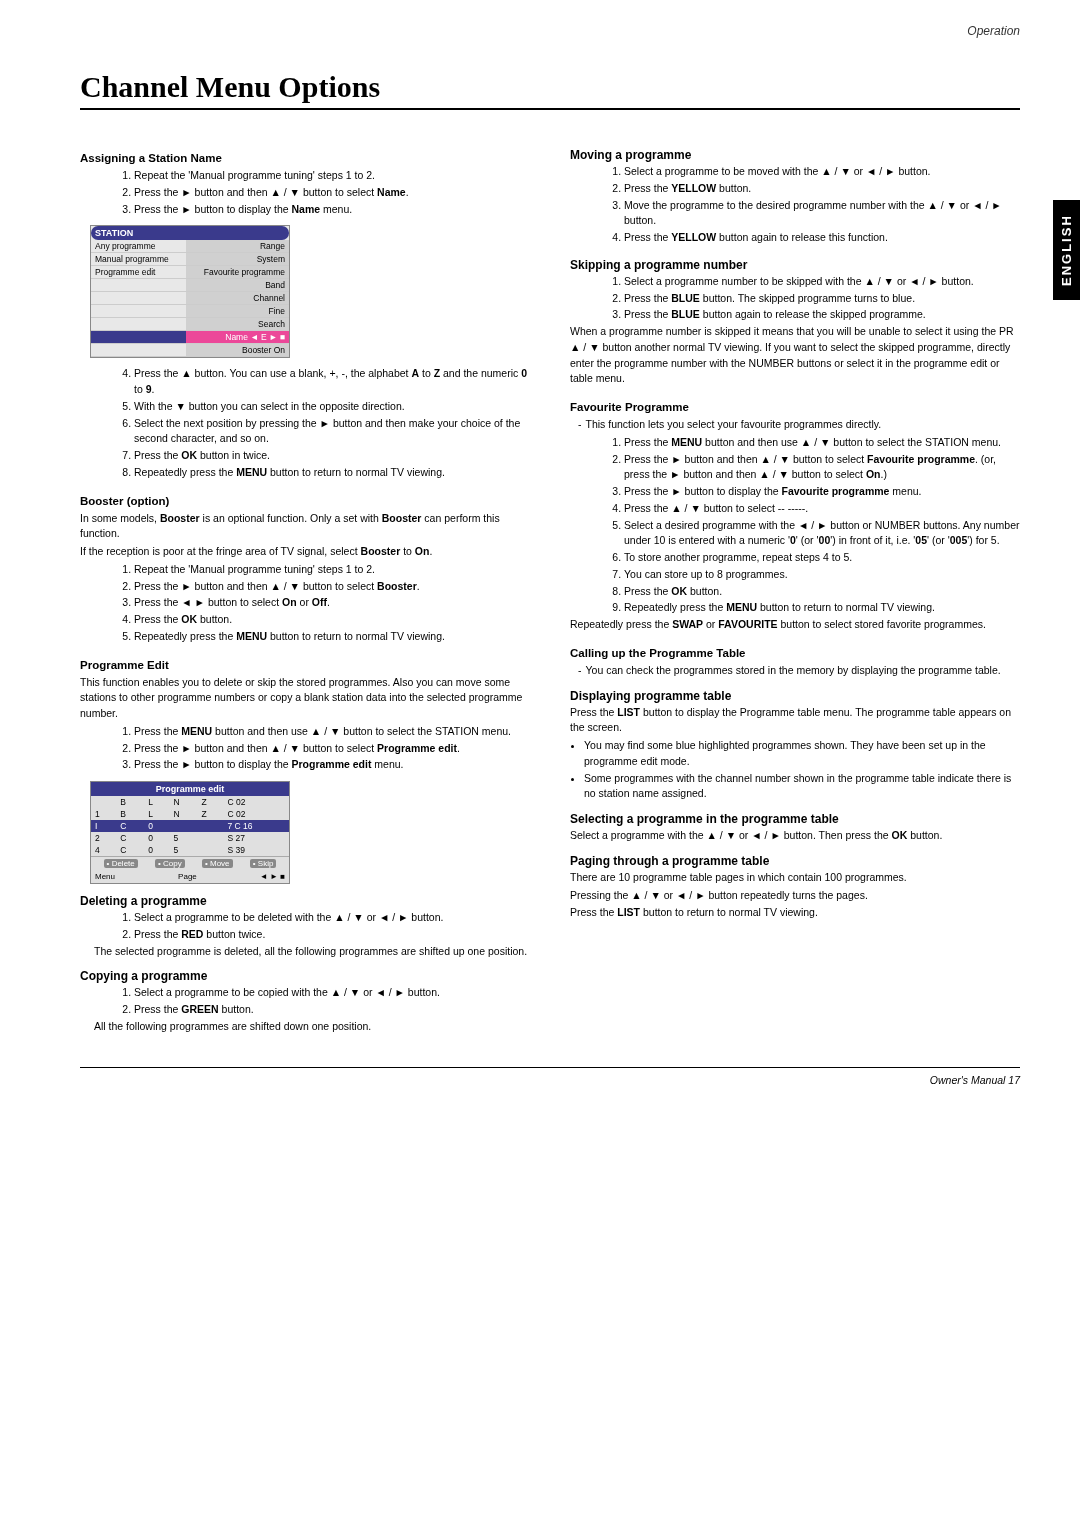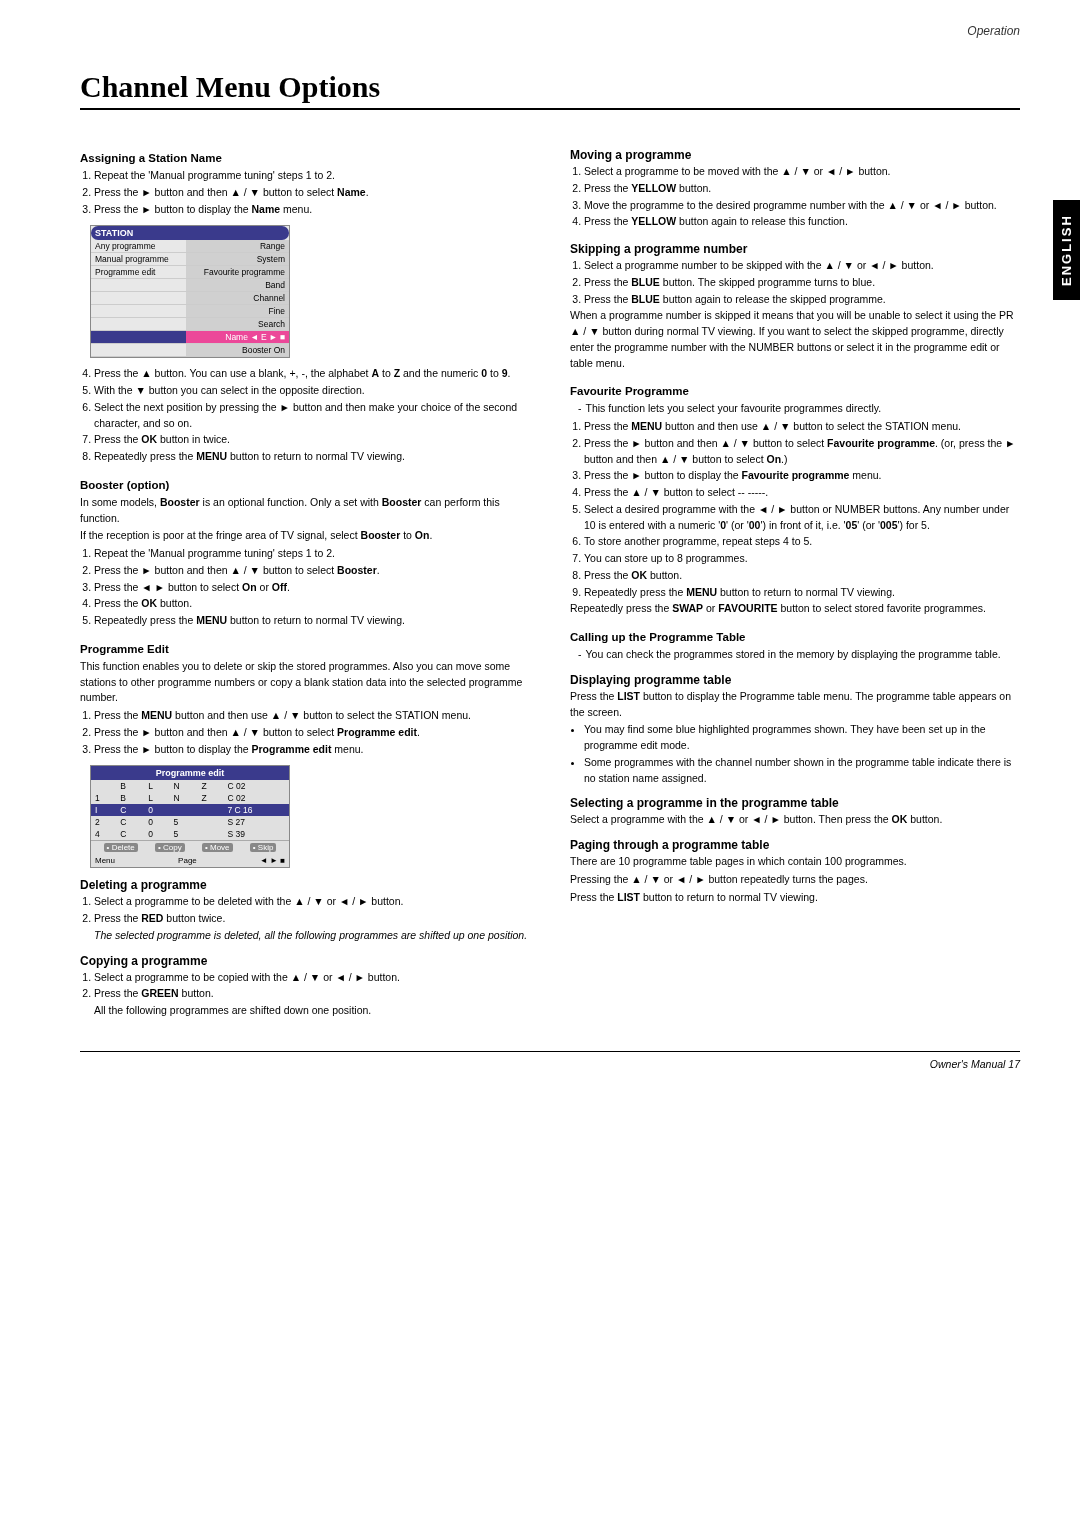--- a/index.html
+++ b/index.html
@@ -102,20 +102,21 @@
 
     
     ol.steps {
       padding-left: 14px;
       font-size: 10.5px;
       line-height: 1.5;
     }
 
     ol.steps li {
       margin-bottom: 1px;
+      margin-left: 40px;
     }
 
     
     ul.bullets {
       padding-left: 14px;
       font-size: 10.5px;
       line-height: 1.5;
       list-style-type: disc;
     }
 
@@ -402,21 +403,21 @@
           </div>
         </div>
       </div>
 
       <div style="margin-top:10px;">
         <div class="sub-heading">Deleting a programme</div>
         <ol class="steps">
           <li>Select a programme to be deleted with the ▲ / ▼ or ◄ / ► button.</li>
           <li>Press the <b>RED</b> button twice.</li>
         </ol>
-        <p class="para" style="margin-left:14px;font-style:italic;">The selected programme is deleted, all the following programmes are shifted up one position.</p>
+        <p class="para" style="margin-left:14px;">The selected programme is deleted, all the following programmes are shifted up one position.</p>
       </div>
 
       <div style="margin-top:8px;">
         <div class="sub-heading">Copying a programme</div>
         <ol class="steps">
           <li>Select a programme to be copied with the ▲ / ▼ or ◄ / ► button.</li>
           <li>Press the <b>GREEN</b> button.</li>
         </ol>
         <p class="para" style="margin-left:14px;">All the following programmes are shifted down one position.</p>
       </div>
@@ -435,21 +436,21 @@
         </ol>
       </div>
 
       <div style="margin-top:12px;">
         <div class="sub-heading">Skipping a programme number</div>
         <ol class="steps">
           <li>Select a programme number to be skipped with the ▲ / ▼ or ◄ / ► button.</li>
           <li>Press the <b>BLUE</b> button. The skipped programme turns to blue.</li>
           <li>Press the <b>BLUE</b> button again to release the skipped programme.</li>
         </ol>
-        <p class="para">When a programme number is skipped it means that you will be unable to select it using the PR ▲ / ▼ button during normal TV viewing. If you want to select the skipped programme, directly enter the programme number with the NUMBER buttons or select it in the programme edit or table menu.</p>
+        <p class="para">When a programme number is skipped it means that you will be unable to select it using the PR ▲ / ▼ button another normal TV viewing. If you want to select the skipped programme, directly enter the programme number with the NUMBER buttons or select it in the programme edit or table menu.</p>
       </div>
 
       <div style="margin-top:14px;">
         <div class="section-heading">Favourite Programme</div>
         <div class="dash-list">
           <div class="dash-item">
             <span class="dash">-</span>
             <span>This function lets you select your favourite programmes directly.</span>
           </div>
         </div>

